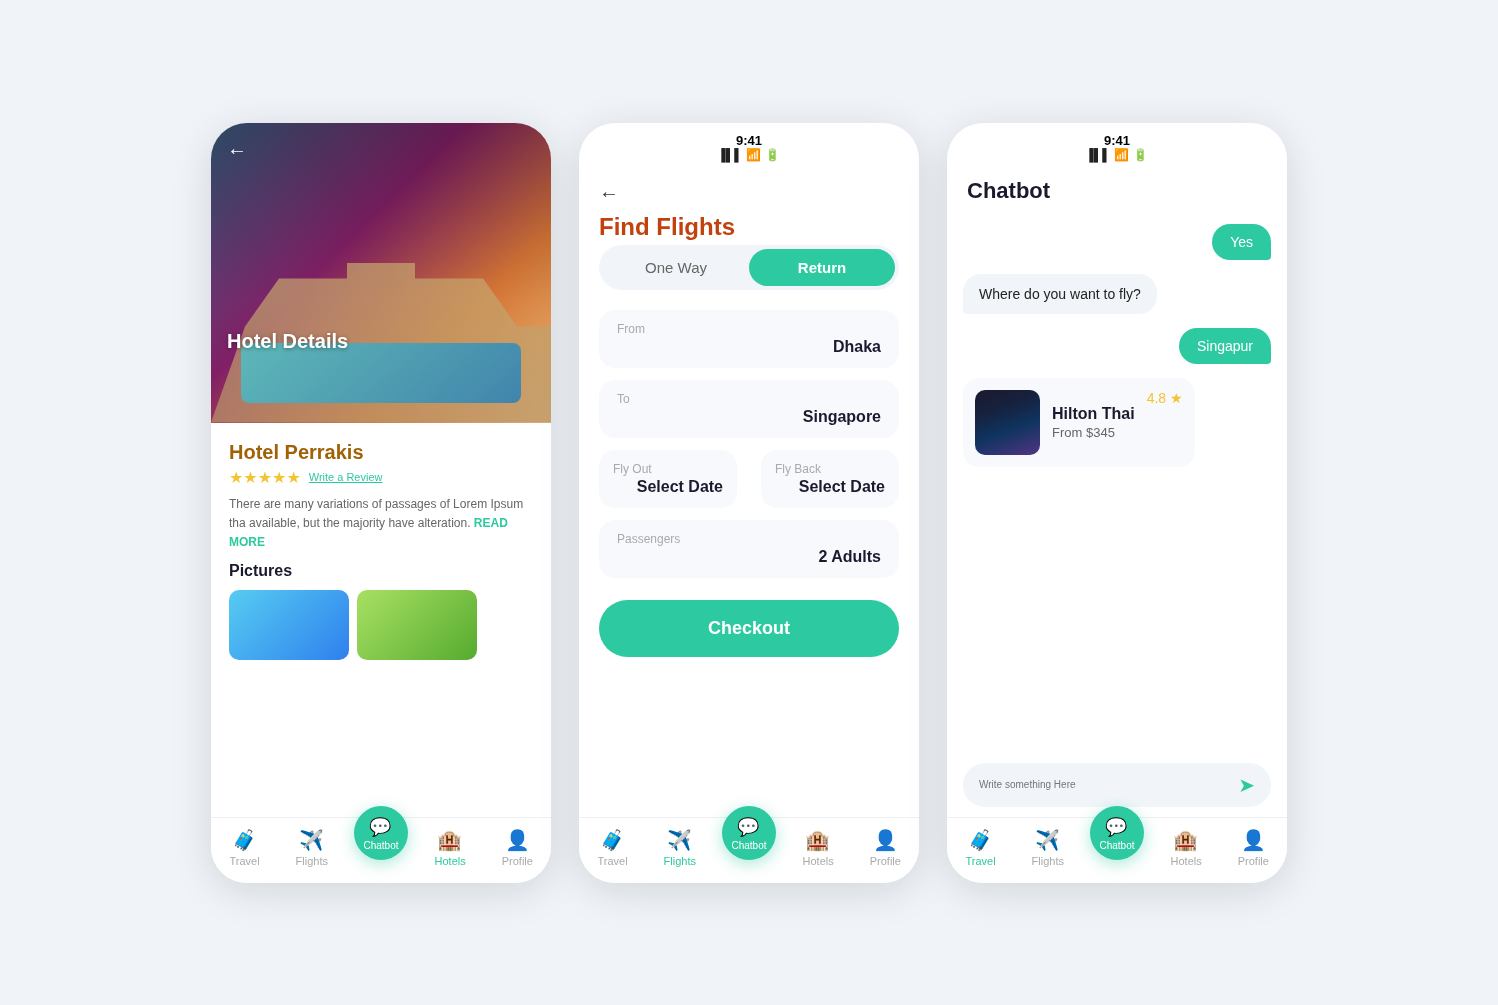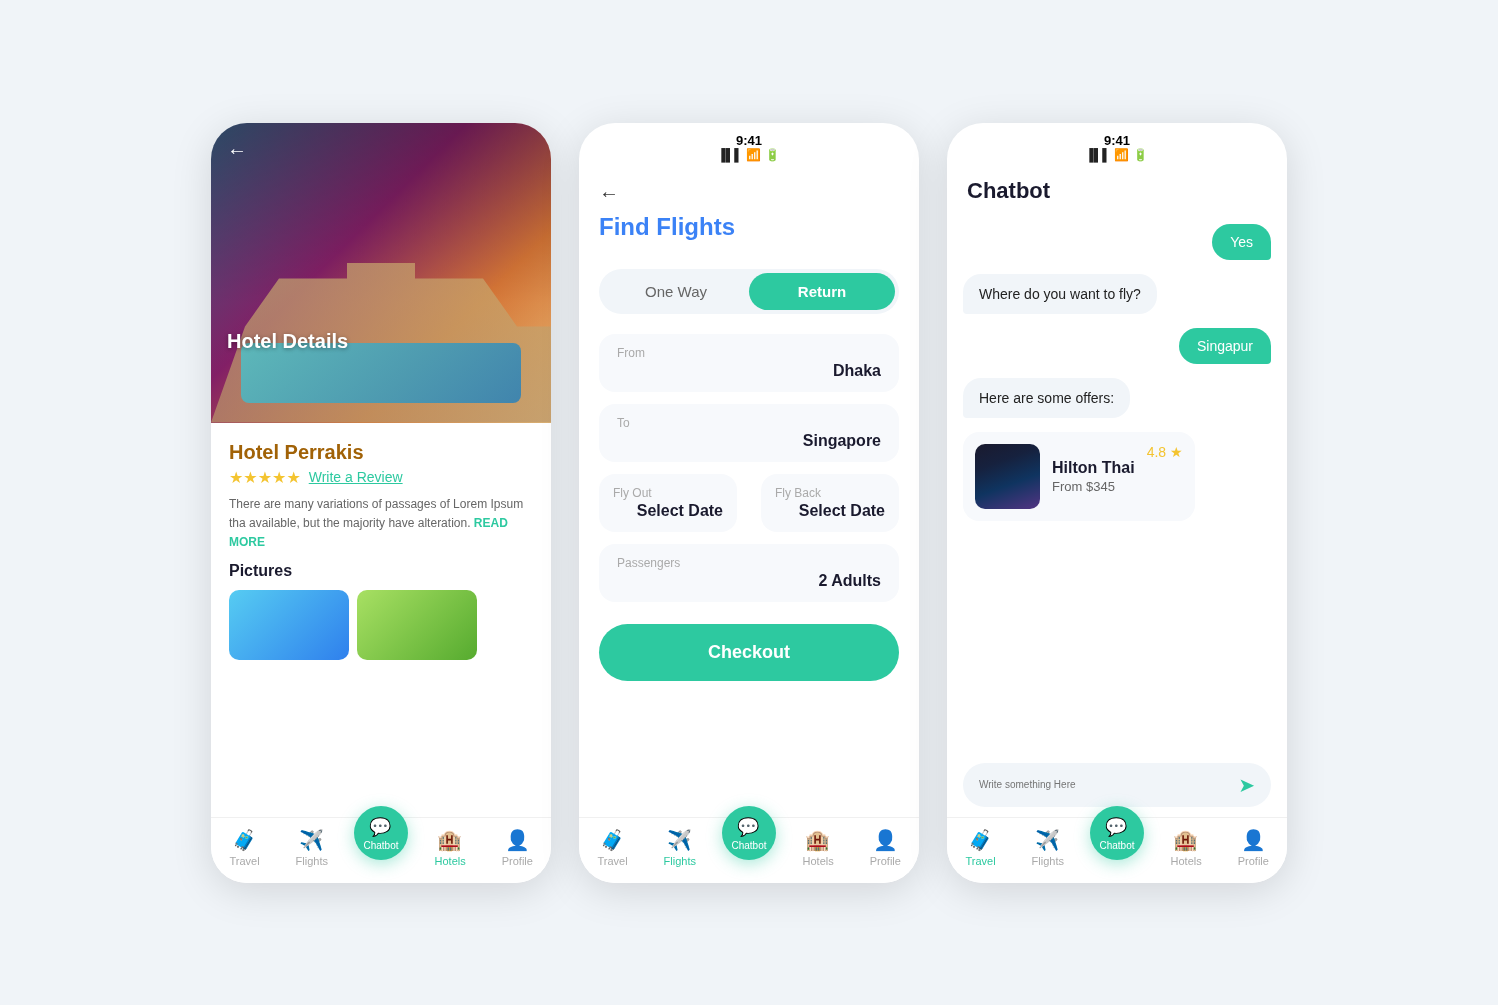--- a/index.html
+++ b/index.html
@@ -93,21 +93,21 @@
       bottom: 70px; left: 16px;
       color: #fff;
       font-size: 20px;
       font-weight: 700;
       text-shadow: 0 1px 4px rgba(0,0,0,0.4);
       z-index: 10;
     }
     .hotel-content { padding: 18px 18px 0; flex: 1; }
     .hotel-name { font-size: 20px; font-weight: 700; color: #a16207; margin-bottom: 4px; }
     .stars { color: #f4c430; font-size: 16px; display: inline-flex; gap: 2px; }
-    .review-link { color: #2dc9a0; font-size: 14px; text-decoration: underline; margin-left: 8px; cursor: pointer; }
+    .review-link { color: #2dc9a0; font-size: 11px; text-decoration: underline; margin-left: 8px; cursor: pointer; }
     .reviewers-row { display: flex; align-items: center; gap: 6px; margin: 10px 0 8px; }
     .avatar-circle {
       width: 28px; height: 28px; border-radius: 50%;
       border: 2px solid #fff;
       display: inline-block;
     }
     .av1 { background: #e07b39; }
     .av2 { background: #4fc3c7; }
     .av3 { background: #7c6b8a; }
     .av4 { background: #b8956a; }
@@ -161,21 +161,21 @@
       cursor: pointer;
       color: #fff;
       font-size: 10px;
       gap: 2px;
     }
     .nav-chatbot-bubble .nav-icon { font-size: 18px; color: #fff; }
 
     
     .phone2-content { padding: 0 20px; flex: 1; }
     .back-arrow { font-size: 20px; color: #333; cursor: pointer; padding: 14px 0 10px; display: block; }
-    .page-title { font-size: 24px; font-weight: 700; color: #3b82f6; margin-bottom: 28px; }
+    .page-title { font-size: 24px; font-weight: 700; color: #c2410c; margin-bottom: 4px; }
 
     .toggle-row { display: flex; gap: 0; background: #f1f5f9; border-radius: 30px; padding: 4px; margin-bottom: 20px; }
     .toggle-btn {
       flex: 1; padding: 10px 0; border: none; border-radius: 26px;
       font-size: 15px; font-weight: 500; cursor: pointer;
       background: transparent; color: #666;
     }
     .toggle-btn.active { background: #2dc9a0; color: #fff; font-weight: 600; text-align: center; }
 
     .flight-field {
@@ -404,23 +404,20 @@
   <div class="chat-area">
     <div class="chat-bubble-right">
       Yes
     </div>
     <div class="chat-bubble-left">
       Where do you want to fly?
     </div>
     <div class="chat-bubble-right">
       Singapur
     </div>
-    <div class="chat-bubble-left">
-      Here are some offers:
-    </div>
     <div class="offer-card">
       <div class="offer-img">
         <div class="offer-img-inner"></div>
       </div>
       <div>
         <div class="offer-name">Hilton Thai</div>
         <div class="offer-price">From $345</div>
       </div>
       <div class="offer-rating">4.8 ★</div>
     </div>

